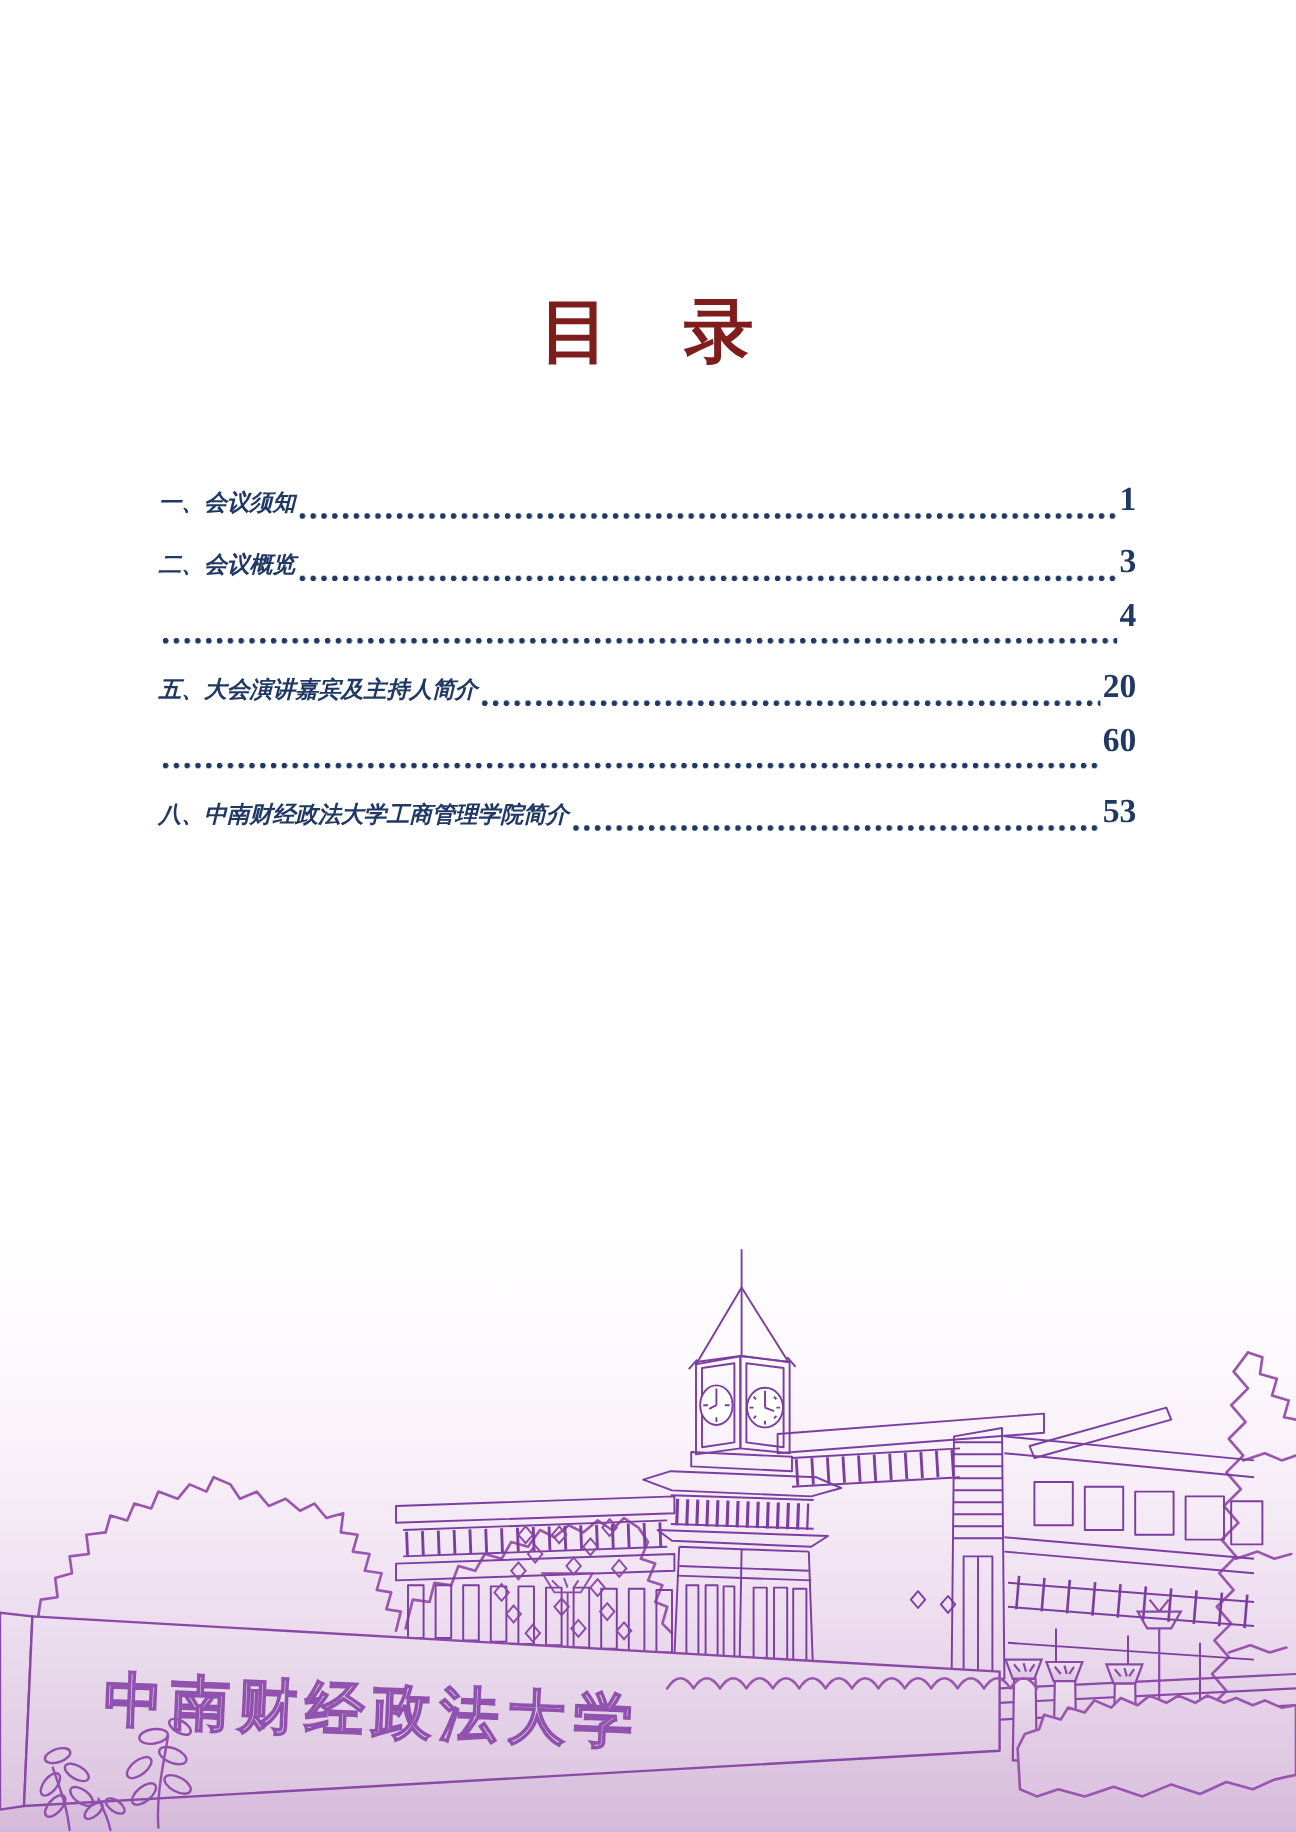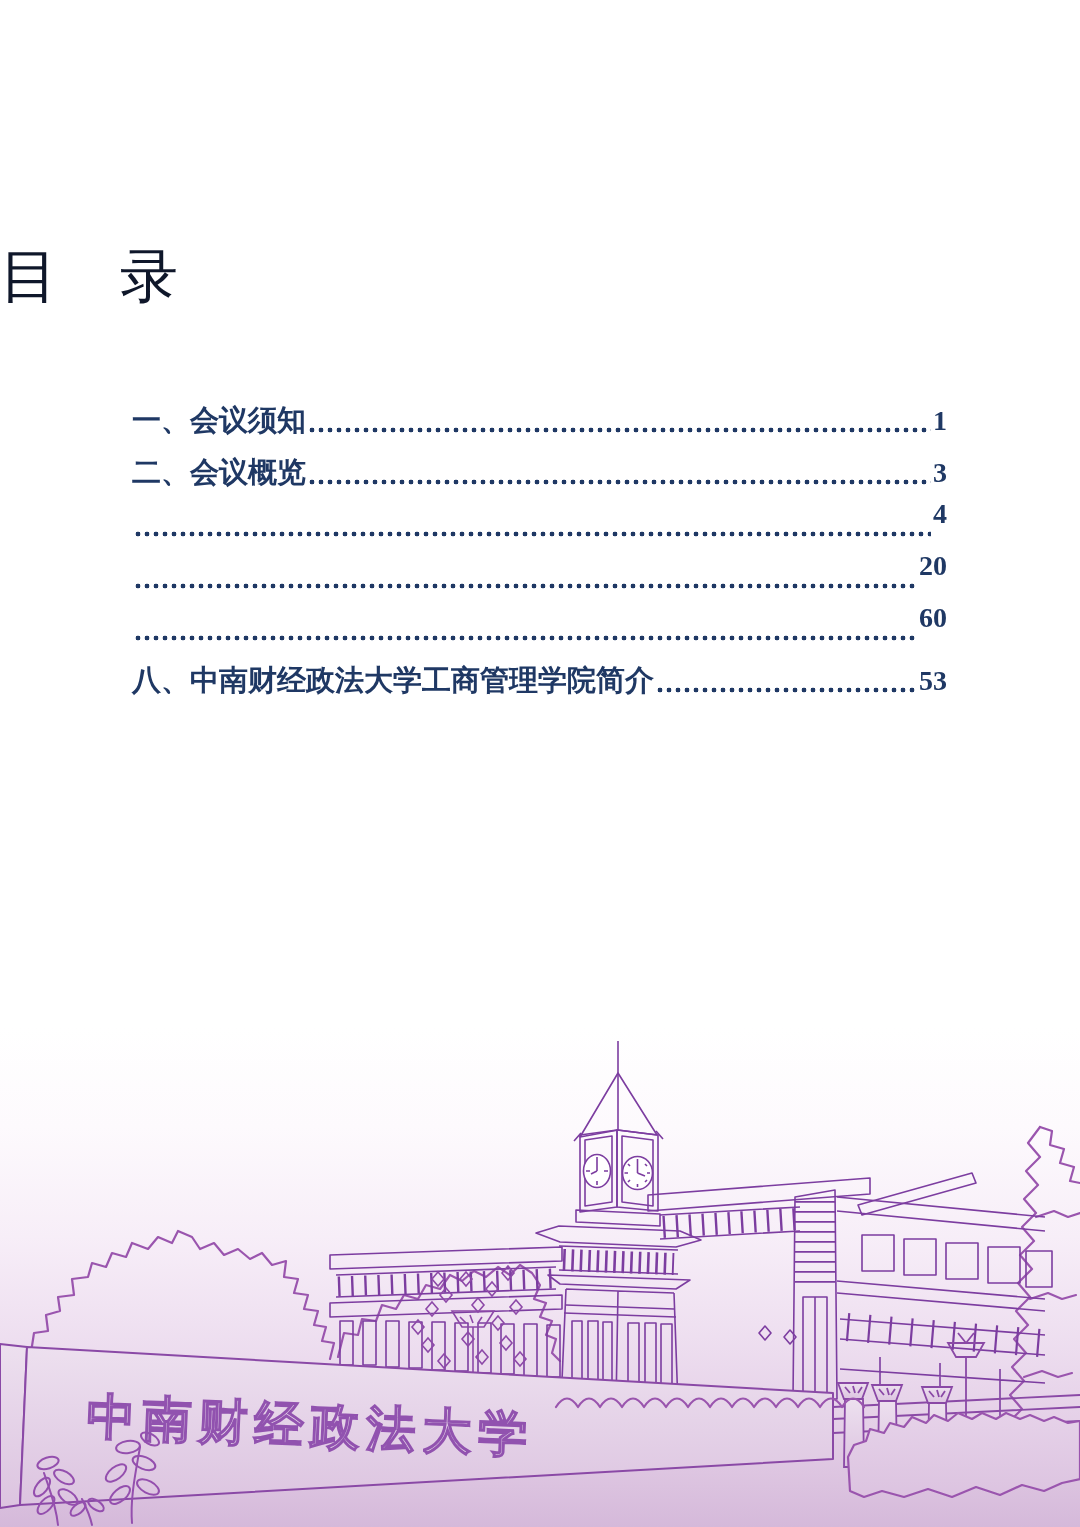--- a/index.html
+++ b/index.html
@@ -3,33 +3,33 @@
 <meta charset="utf-8">
 <style>
   html,body { margin:0; padding:0; background:#888; }
   .page {
     position:relative; width:1080px; height:1527px; margin:0 auto;
     background:#ffffff; overflow:hidden;
     font-family:"Liberation Serif","DejaVu Serif",serif;
   }
   .doc-title {
     position:absolute; top:238px; left:0; width:100%; margin:0;
-    font-size:58px; font-weight:400; color:#0f172a;
+    text-align:center; font-size:58px; font-weight:700; color:#7f1d1d;
     font-family:"Liberation Sans","DejaVu Sans",sans-serif;
     letter-spacing:2px;
   }
   .toc {
     position:absolute; top:394px; left:132px; right:133px;
     list-style:none; margin:0; padding:0;
   }
   .toc li {
     display:flex; align-items:baseline; height:52px;
     color:#1f3864; font-weight:700;
   }
-  .toc .label { font-size:29px; line-height:52px; white-space:nowrap; }
+  .toc .label { font-size:19px; line-height:52px; white-space:nowrap;font-style:italic; }
   .toc .leader {
     flex:1; height:6px; align-self:flex-end; margin:0 2px 13px 3px;
     background-image:radial-gradient(circle at 3px 3px, #1f3864 2.15px, rgba(0,0,0,0) 2.65px);
     background-size:9px 6px; background-repeat:repeat-x; background-position:0 0;
   }
   .toc .page-num { font-size:28px; }
   .illustration {
     position:absolute; left:0; bottom:0; width:1080px; height:500px;
     background:linear-gradient(180deg,#ffffff 0%,#fdfafd 20%,#f7eef8 42%,#eedff0 62%,#e4cfe7 80%,#dbc2df 92%,#d5b9da 100%);
   }
@@ -51,20 +51,21 @@
     <li>
       <span class="label">二、会议概览</span>
       <span class="leader"></span>
       <span class="page-num">3</span>
     </li>
     <li>
       <span class="leader"></span>
       <span class="page-num">4</span>
     </li>
     <li>
+      <span class="label">五、大会演讲嘉宾及主持人简介</span>
       <span class="leader"></span>
       <span class="page-num">20</span>
     </li>
     <li>
       <span class="leader"></span>
       <span class="page-num">60</span>
     </li>
     <li>
       <span class="label">八、中南财经政法大学工商管理学院简介</span>
       <span class="leader"></span>

